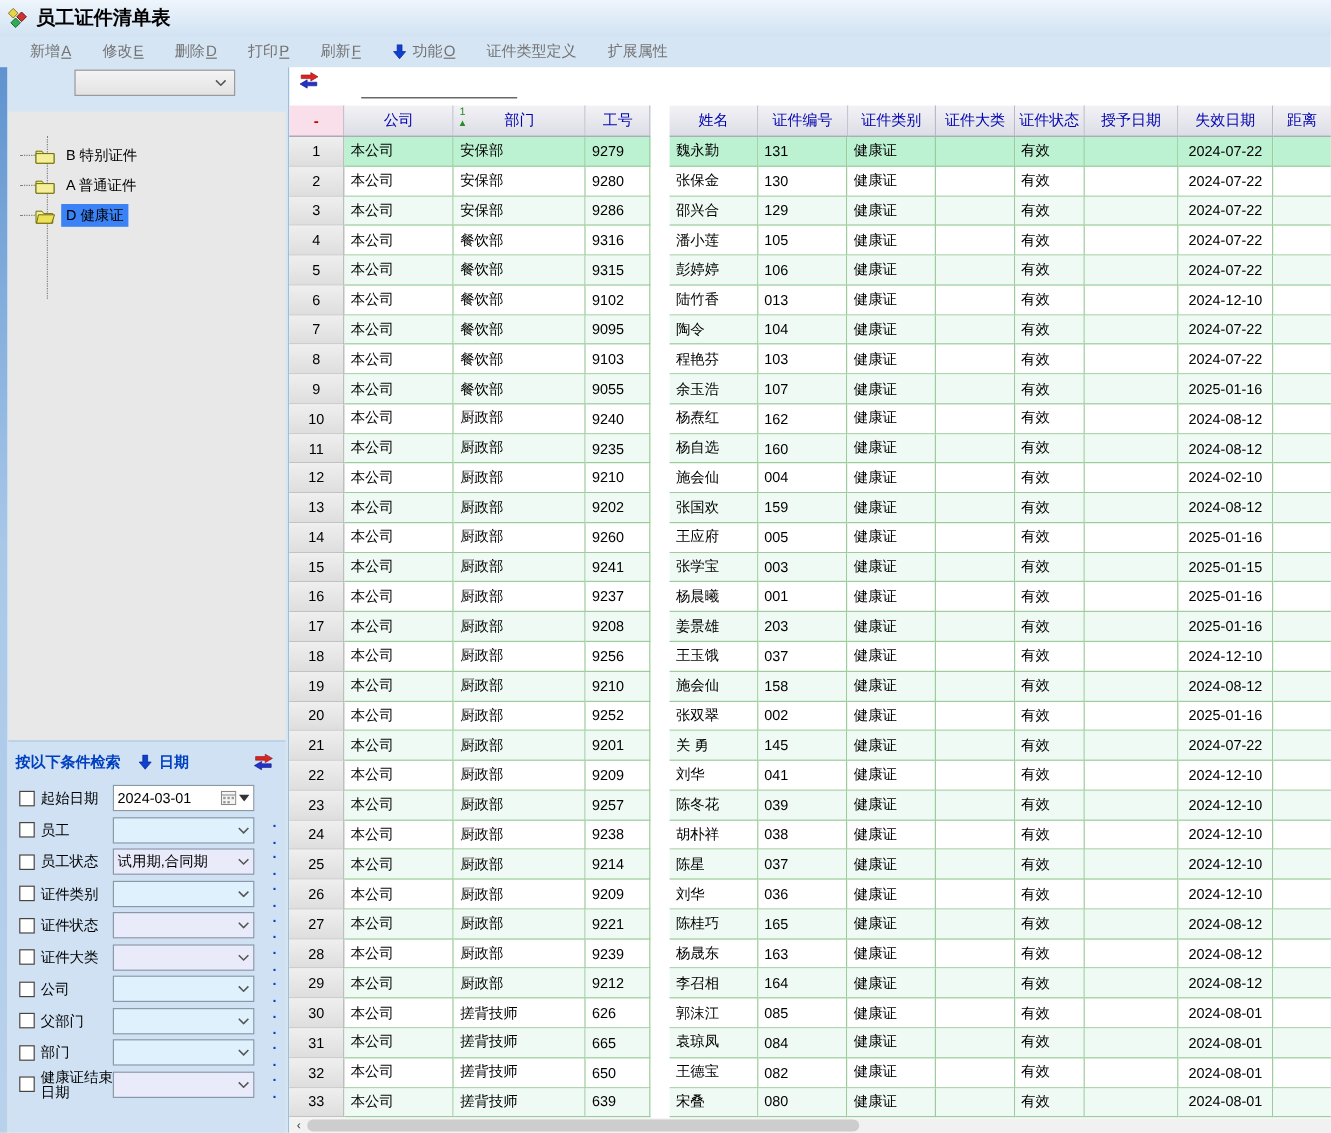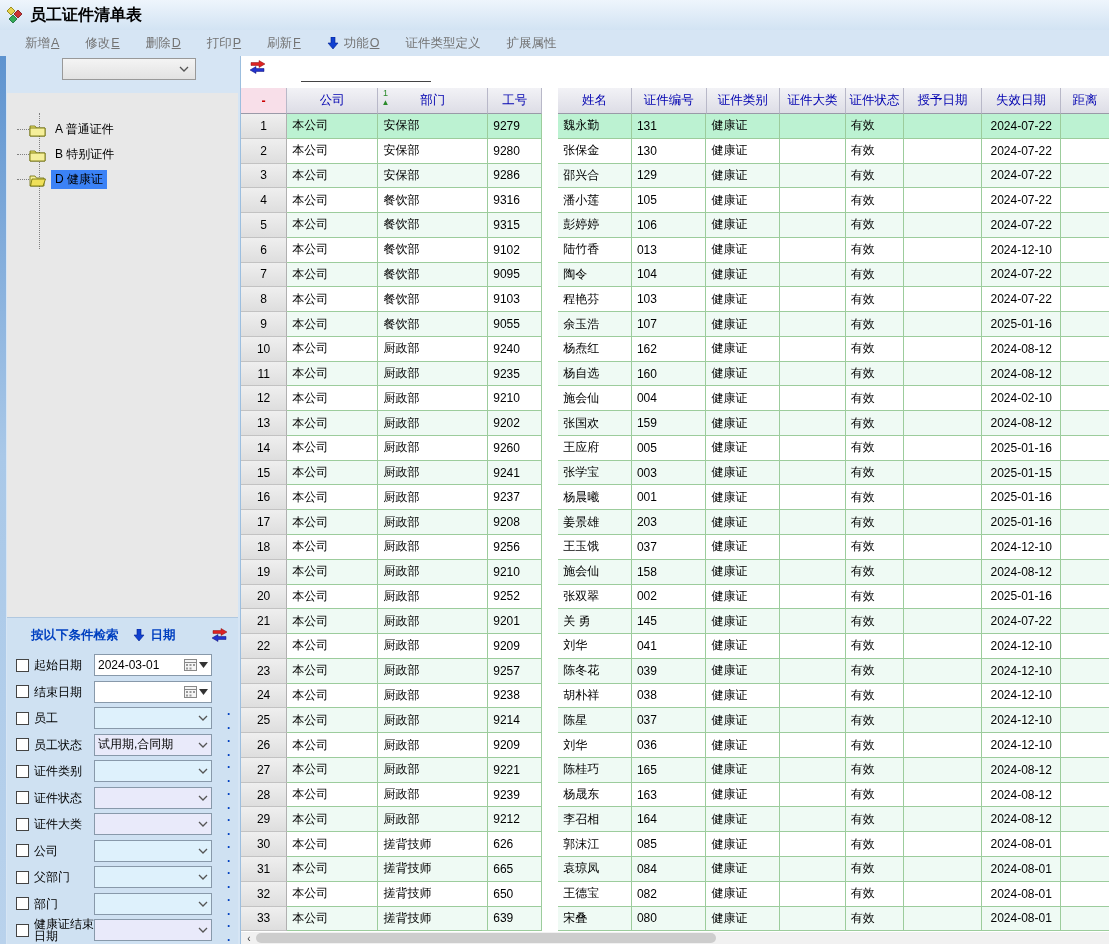--- a/index.html
+++ b/index.html
@@ -36,21 +36,21 @@
   .tree-guide { position:absolute; left:32px; top:20px; bottom:368px; border-left:1px dotted #808080; }
   .tree-item .t-label { padding:1px 4px; margin-left:5px; white-space:nowrap; }
   .tree-item.selected .t-label { background:#3b82f6; }
   .tree-item.selected { background:transparent; }
   .folder { width:17px; height:14px; flex:0 0 auto; }
   .tree-pad { height:24px; }
 
   
   .filter-panel { position:absolute; left:7px; top:617px; width:231px; height:327px; background:#cfe1f2;
                   border-top:1px solid #b0c8e0; }
-  .filter-head { height:34px; display:flex; align-items:center; padding-left:24px; color:#0040c0; }
+  .filter-head { height:34px; display:flex; align-items:center; padding-left:6px; color:#0040c0; }
   .filter-head .fh-title { font-weight:bold; font-size:12.5px; }
   .filter-head .dn-arrow { margin:0 6px 0 14px; }
   .filter-head .fh-sort { font-size:12.5px; font-weight:bold; }
   .filter-head .swap { margin-left:auto; margin-right:10px; }
   .f-row { display:flex; align-items:center; min-height:26.5px; padding-left:9px; position:relative; }
   .f-check { width:13px; height:13px; background:#fff; border:1px solid #444; flex:0 0 auto; }
   .f-label { margin-left:5px; width:62px; line-height:12px; font-size:12px; }
   .f-field { position:absolute; left:87px; width:118px; height:22px; border:1px solid #8899aa;
              background:#fff; display:flex; align-items:center; padding:0 3px; }
   .f-field.cyan { background:#def1fc; }
@@ -152,28 +152,28 @@
 </div>
 
 <div class="tree-panel" id="treePanel">
   <div class="tree-pad"></div>
   <div class="tree-guide"></div>
 <div class="tree-item">
       <svg class="folder" viewBox="0 0 17 14">
         <path d="M1 3 h5 l1.5 2 H16 v8 H1 z" fill="#f2ea7a" stroke="#6b6b00" stroke-width="0.8"></path>
         <path d="M1 5 h15 v8 H1 z" fill="#f5ef9a" stroke="#6b6b00" stroke-width="0.8"></path>
       </svg>
-      <span class="t-label">A 普通证件</span>
+      <span class="t-label">B 特别证件</span>
     </div>
     <div class="tree-item">
       <svg class="folder" viewBox="0 0 17 14">
         <path d="M1 3 h5 l1.5 2 H16 v8 H1 z" fill="#f2ea7a" stroke="#6b6b00" stroke-width="0.8"></path>
         <path d="M1 5 h15 v8 H1 z" fill="#f5ef9a" stroke="#6b6b00" stroke-width="0.8"></path>
       </svg>
-      <span class="t-label">B 特别证件</span>
+      <span class="t-label">A 普通证件</span>
     </div>
     <div class="tree-item selected">
       <svg class="folder" viewBox="0 0 17 14">
         <path d="M1 3 h5 l1.5 2 H15 v8 H1 z" fill="#f5ef9a" stroke="#6b6b00" stroke-width="0.8"></path>
         <path d="M3 6 H16.5 L14 13 H1.5 z" fill="#efe05a" stroke="#6b6b00" stroke-width="0.8"></path>
       </svg>
       <span class="t-label">D 健康证</span>
     </div>
   </div>
 
@@ -188,41 +188,20 @@
       <polygon points="16,4 10,0.5 10,2.5 2,2.5 2,5.5 10,5.5 10,7.5" fill="#dd2222" stroke="#881111" stroke-width="0.5"></polygon>
       <polygon points="1,10 7,6.5 7,8.5 15,8.5 15,11.5 7,11.5 7,13.5" fill="#2233cc" stroke="#111177" stroke-width="0.5"></polygon>
     </svg>
   </div>
   <div id="filterRows">
       <div class="f-row">
         <div class="f-check"></div>
         <div class="f-label">起始日期</div>
         <div class="f-field">
           <div class="f-val">2024-03-01</div>
-          <span class="cal-group">
-            <svg width="13" height="12" viewBox="0 0 13 12">
-              <rect x="0.5" y="0.5" width="12" height="11" fill="#f5f5f5" stroke="#888"></rect>
-              <line x1="0.5" y1="3.5" x2="12.5" y2="3.5" stroke="#888"></line>
-              <rect x="2" y="5" width="2" height="2" fill="#999"></rect>
-              <rect x="5.5" y="5" width="2" height="2" fill="#999"></rect>
-              <rect x="9" y="5" width="2" height="2" fill="#999"></rect>
-              <rect x="2" y="8.5" width="2" height="2" fill="#999"></rect>
-              <rect x="5.5" y="8.5" width="2" height="2" fill="#999"></rect>
-            </svg>
-            <svg width="9" height="6" viewBox="0 0 9 6">
-              <polygon points="0,0 9,0 4.5,6" fill="#333"></polygon>
-            </svg>
-          </span>
-        </div>
-      </div>
-      <div class="f-row">
-        <div class="f-check"></div>
-        <div class="f-label">结束日期</div>
-        <div class="f-field">
-          <div class="f-val"></div>
           <span class="cal-group">
             <svg width="13" height="12" viewBox="0 0 13 12">
               <rect x="0.5" y="0.5" width="12" height="11" fill="#f5f5f5" stroke="#888"></rect>
               <line x1="0.5" y1="3.5" x2="12.5" y2="3.5" stroke="#888"></line>
               <rect x="2" y="5" width="2" height="2" fill="#999"></rect>
               <rect x="5.5" y="5" width="2" height="2" fill="#999"></rect>
               <rect x="9" y="5" width="2" height="2" fill="#999"></rect>
               <rect x="2" y="8.5" width="2" height="2" fill="#999"></rect>
               <rect x="5.5" y="8.5" width="2" height="2" fill="#999"></rect>
             </svg>

